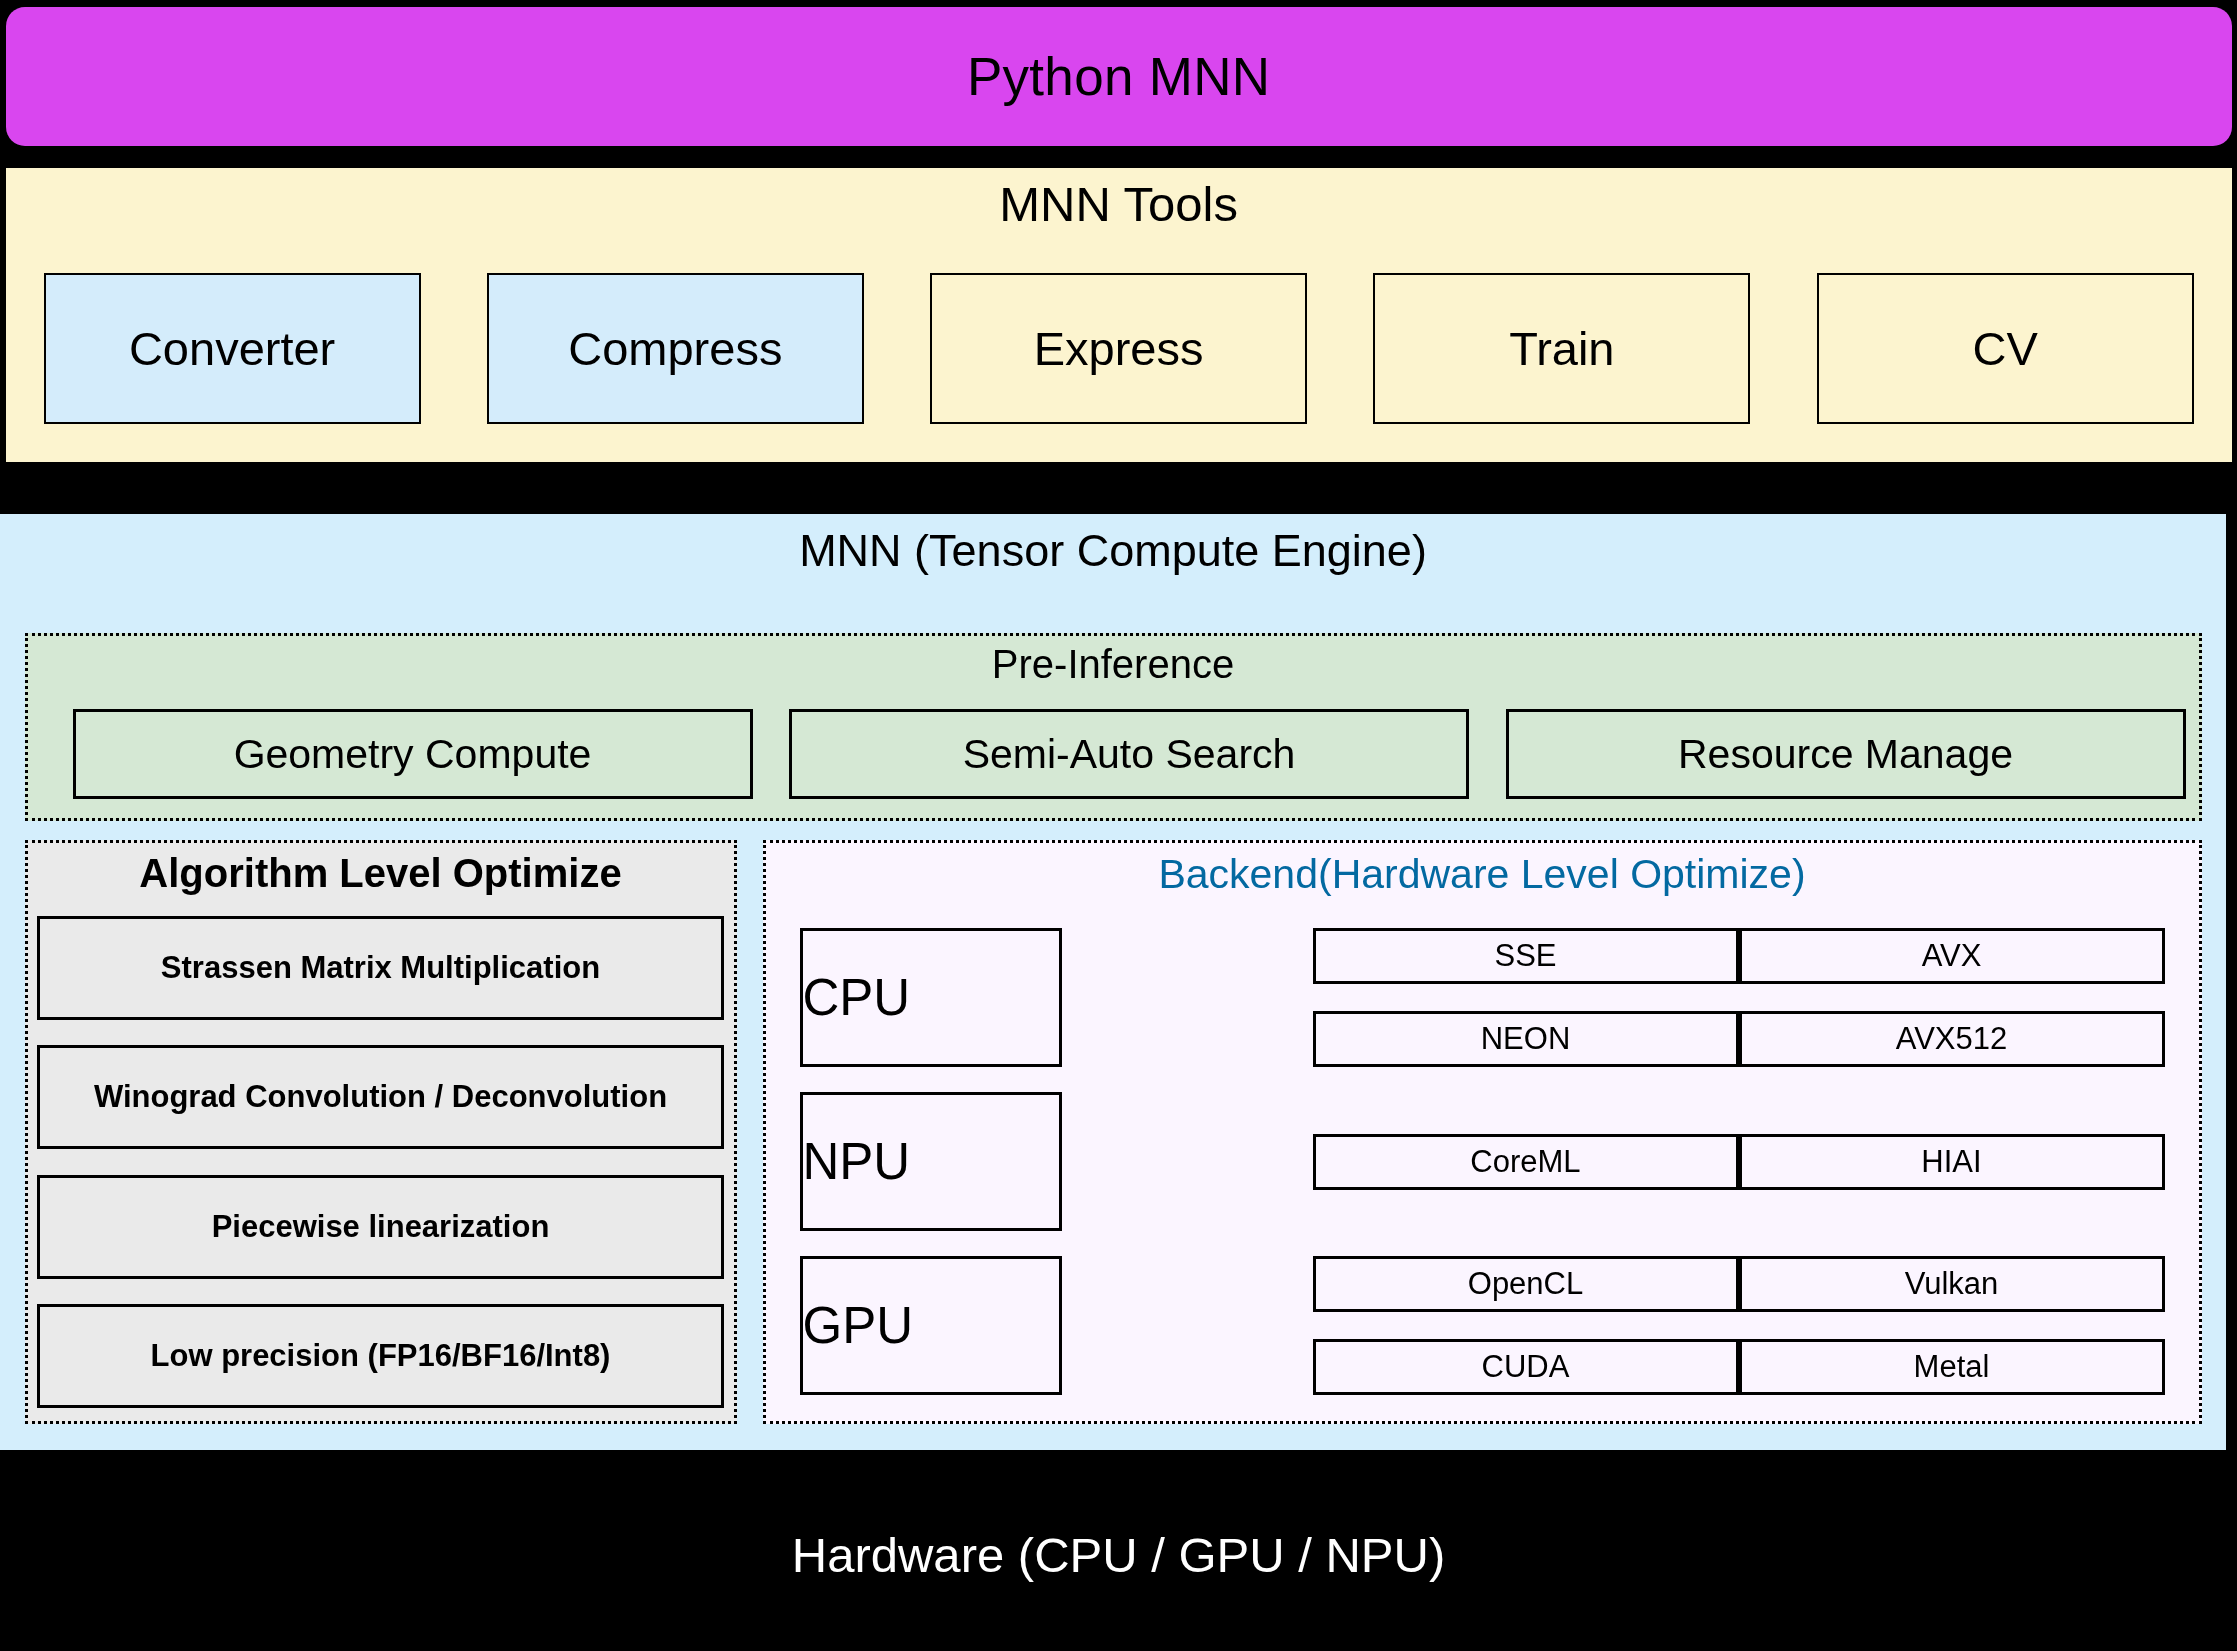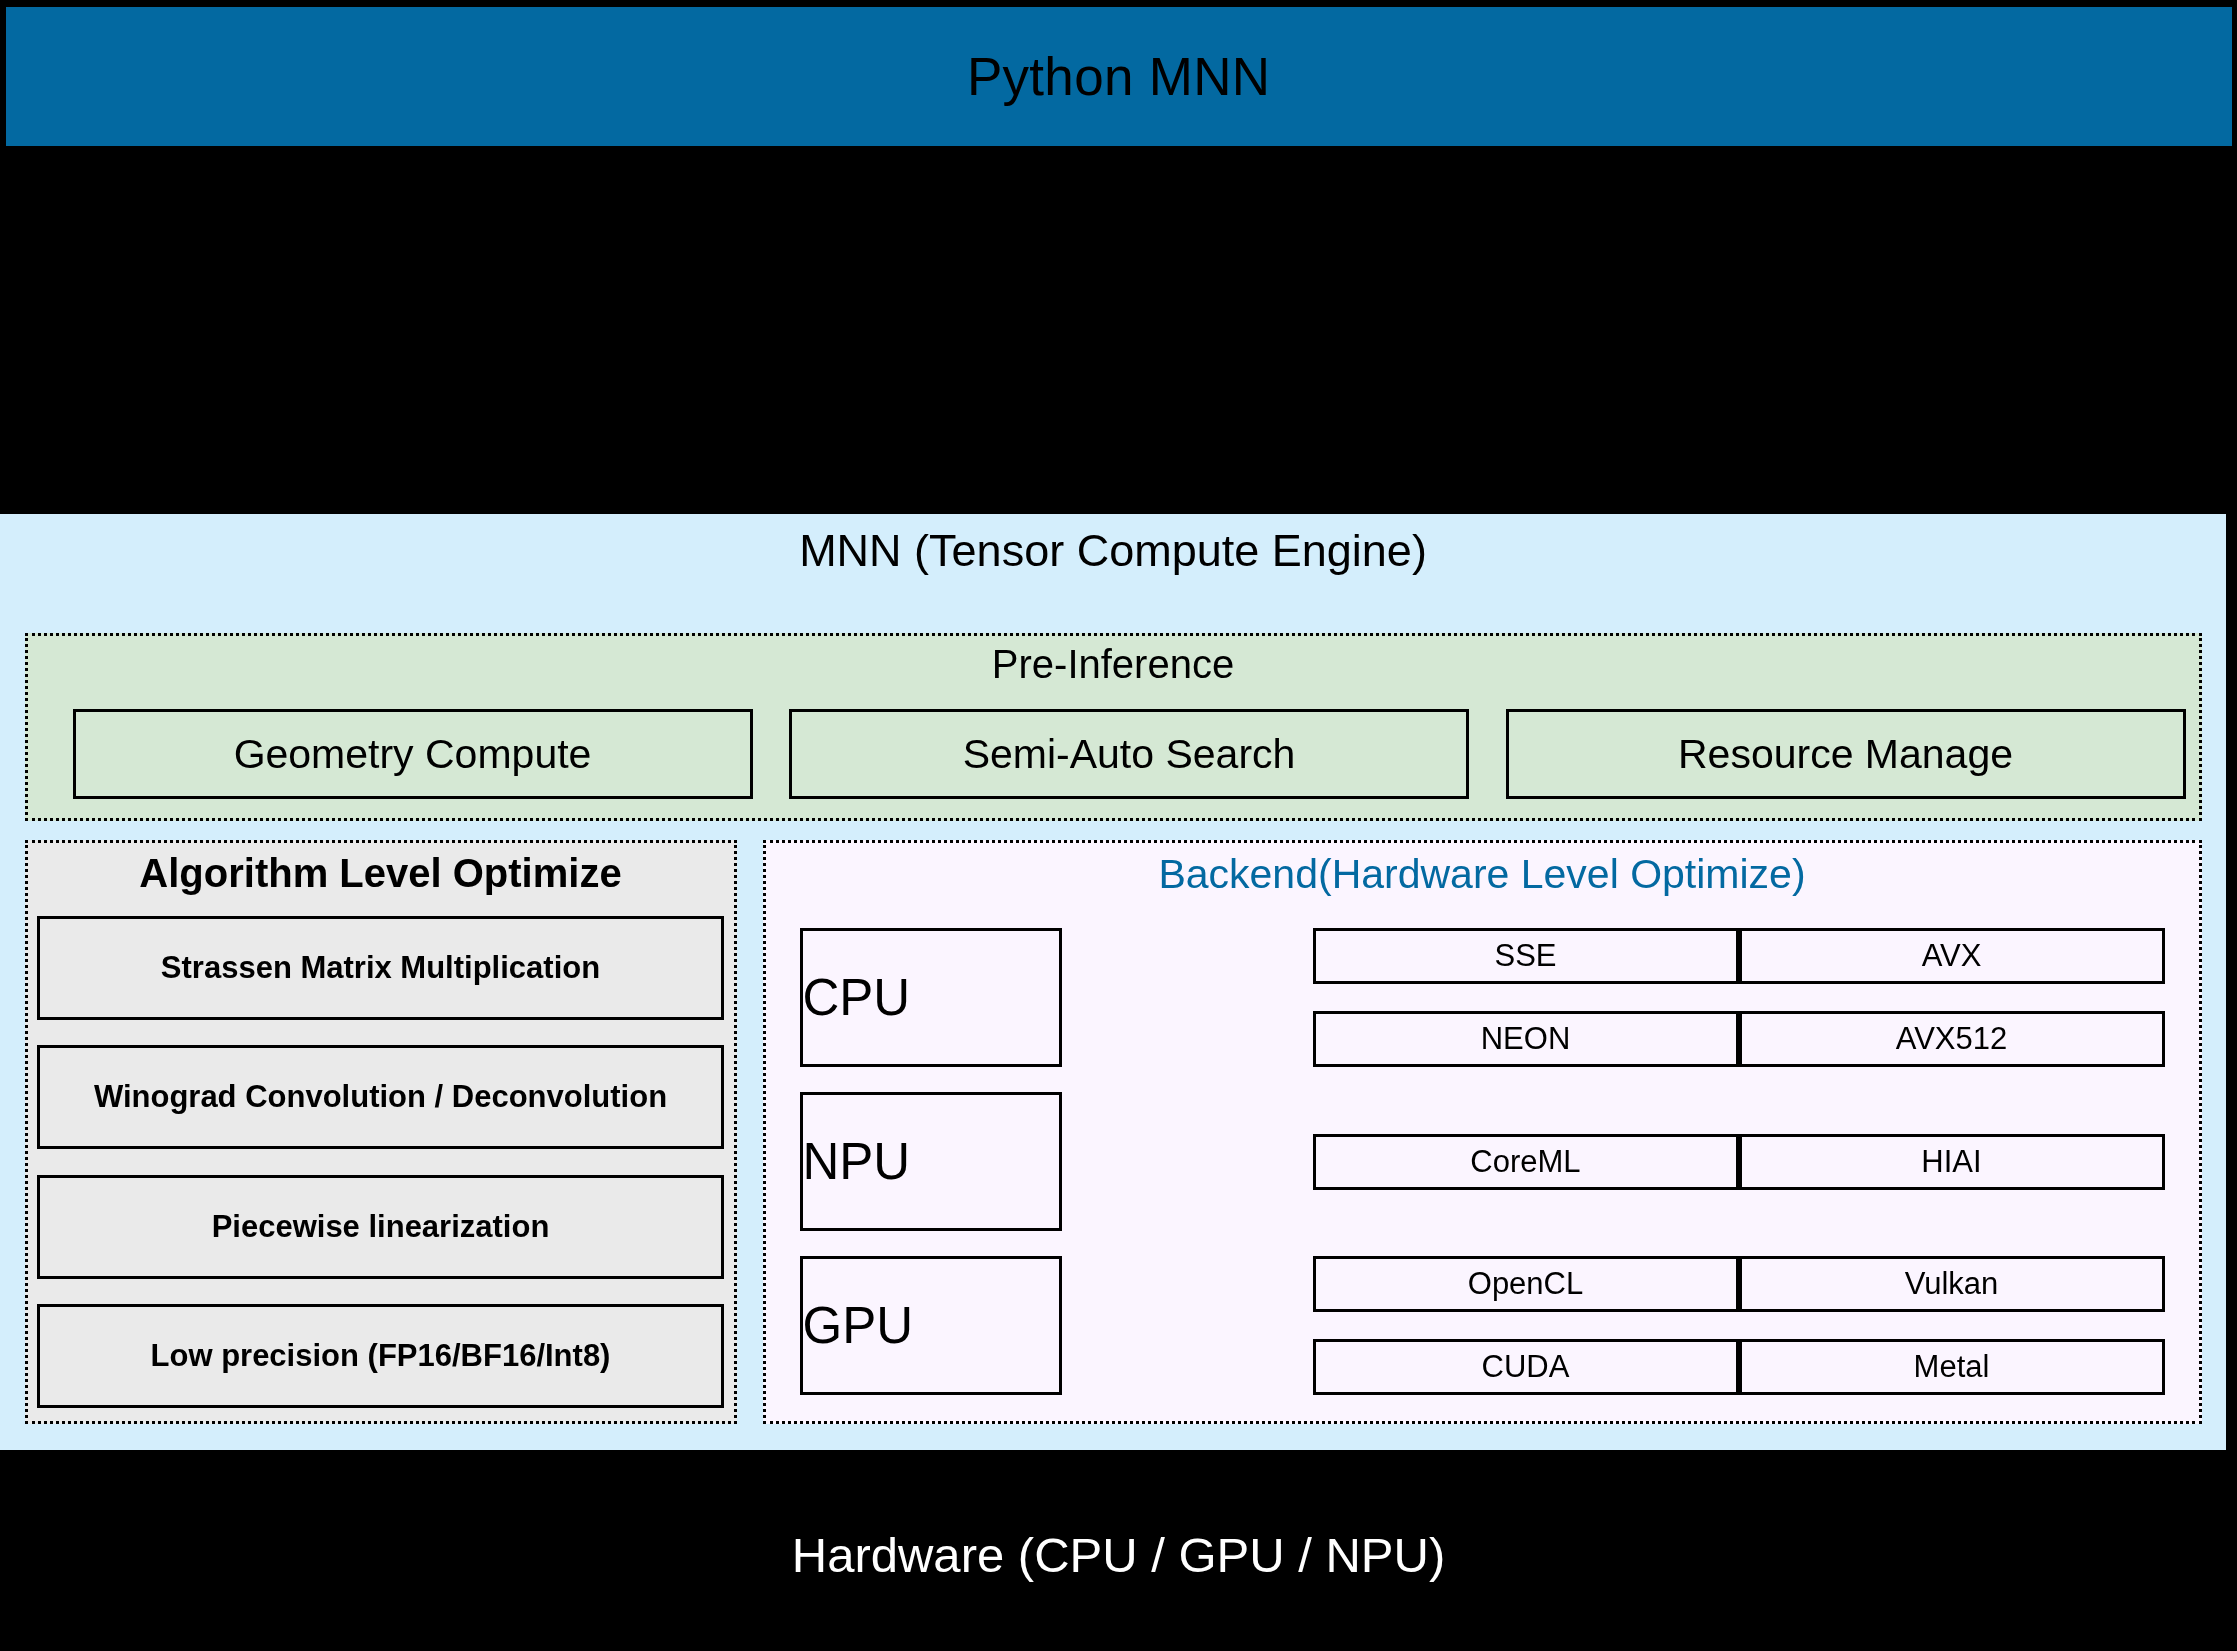--- a/index.html
+++ b/index.html
@@ -22,25 +22,26 @@
     box-sizing: border-box;
   }
 
   
   .layer-python {
     position: absolute;
     left: 5.6px;
     top: 6.6px;
     width: 2226px;
     height: 139px;
-    background: #0369a1;
-    display: flex;
-    align-items: center;
-    justify-content: center;
-    box-sizing: border-box;
+    background: #d946ef;
+    display: flex;
+    align-items: center;
+    justify-content: center;
+    box-sizing: border-box;
+    border-radius: 19px;
   }
   .layer-python .title {
     font-size: 53px;
     color: #000;
     letter-spacing: 0.3px;
   }
 
   
   .layer-tools {
     position: absolute;
@@ -285,20 +286,40 @@
 </style>
 </head>
 <body>
 
 <div class="diagram">
 
   <div class="layer-python">
     <div class="title">Python MNN</div>
   </div>
 
+  <div class="layer-tools">
+    <div class="title">MNN Tools</div>
+    <div class="tools-row">
+      <div class="tool-box fill-blue">
+        <span>Converter</span>
+      </div>
+      <div class="tool-box fill-blue">
+        <span>Compress</span>
+      </div>
+      <div class="tool-box fill-yellow">
+        <span>Express</span>
+      </div>
+      <div class="tool-box fill-yellow">
+        <span>Train</span>
+      </div>
+      <div class="tool-box fill-yellow">
+        <span>CV</span>
+      </div>
+    </div>
+  </div>
 
   <div class="layer-engine">
     <div class="title">MNN (Tensor Compute Engine)</div>
 
     <div class="preinference">
       <div class="title">Pre-Inference</div>
       <div class="pre-row">
         <div class="pre-box">
           <span>Geometry Compute</span>
         </div>

